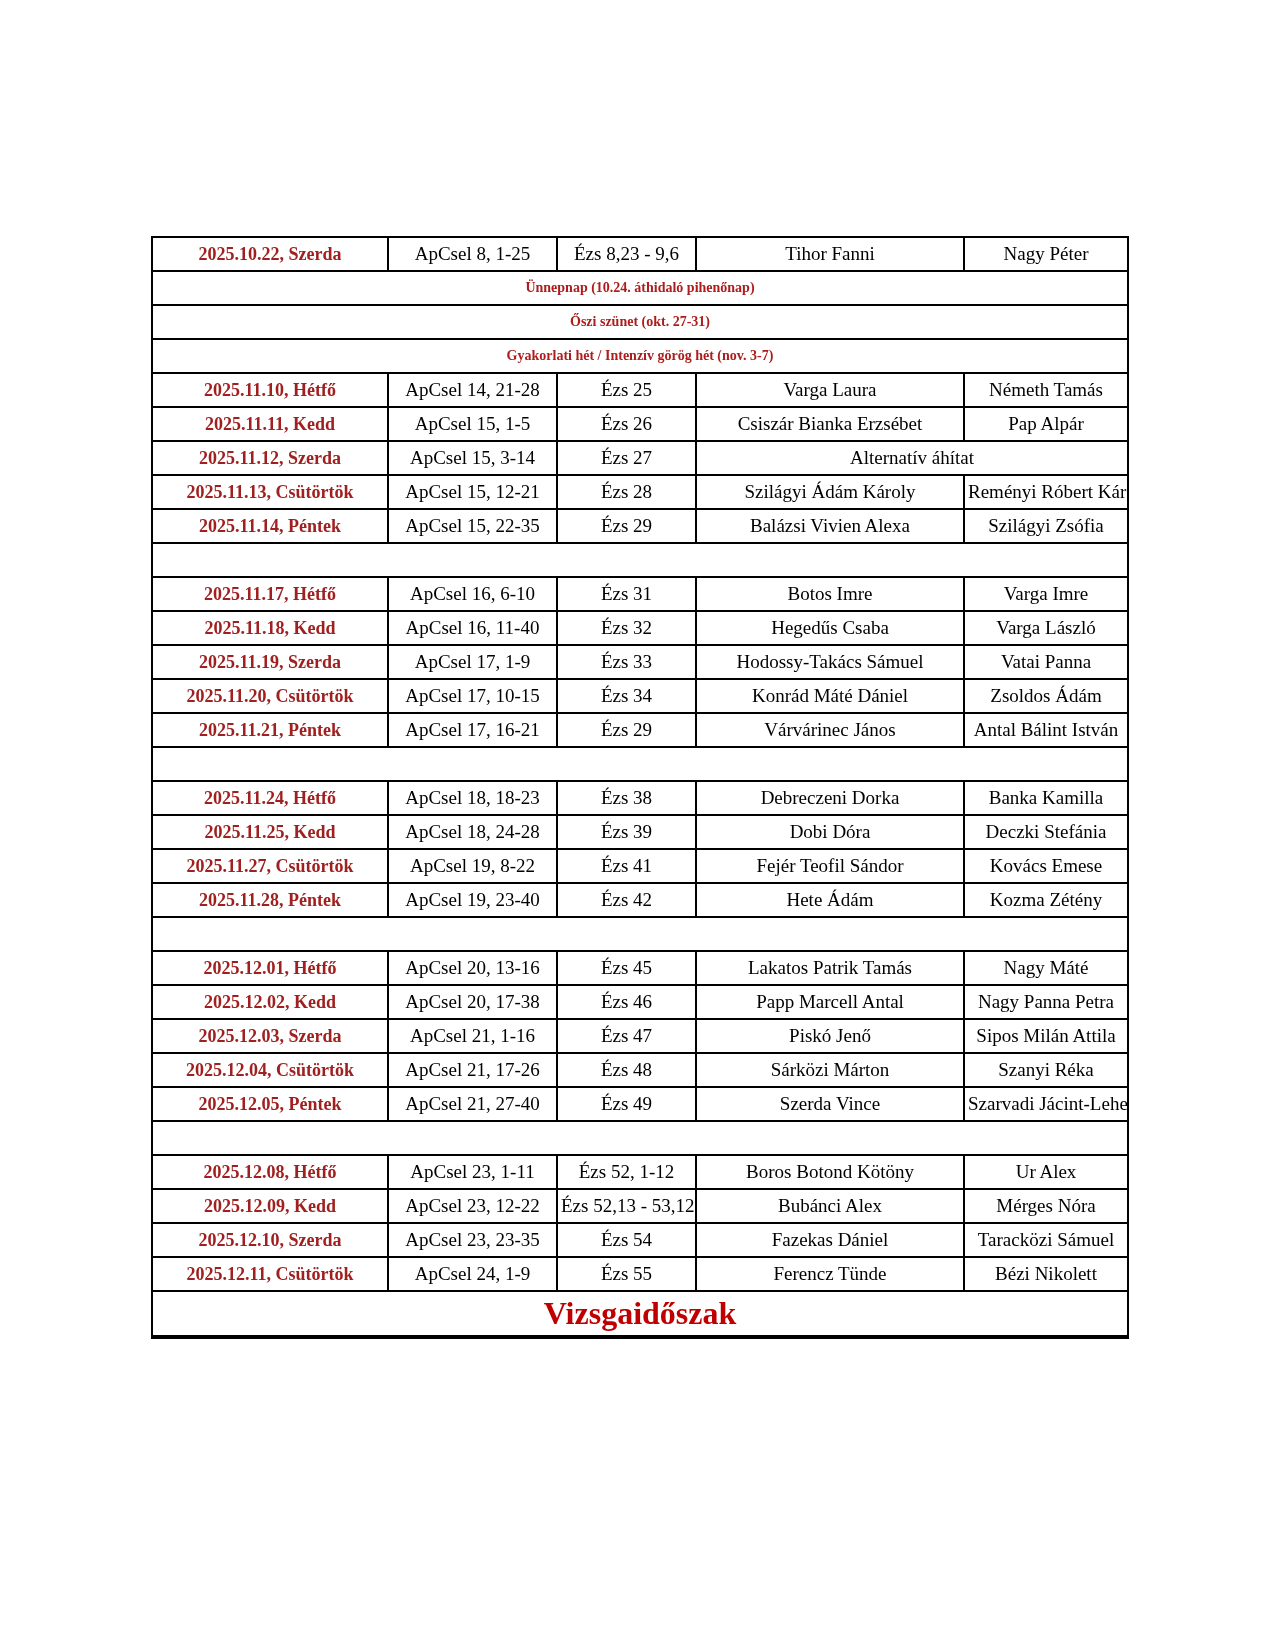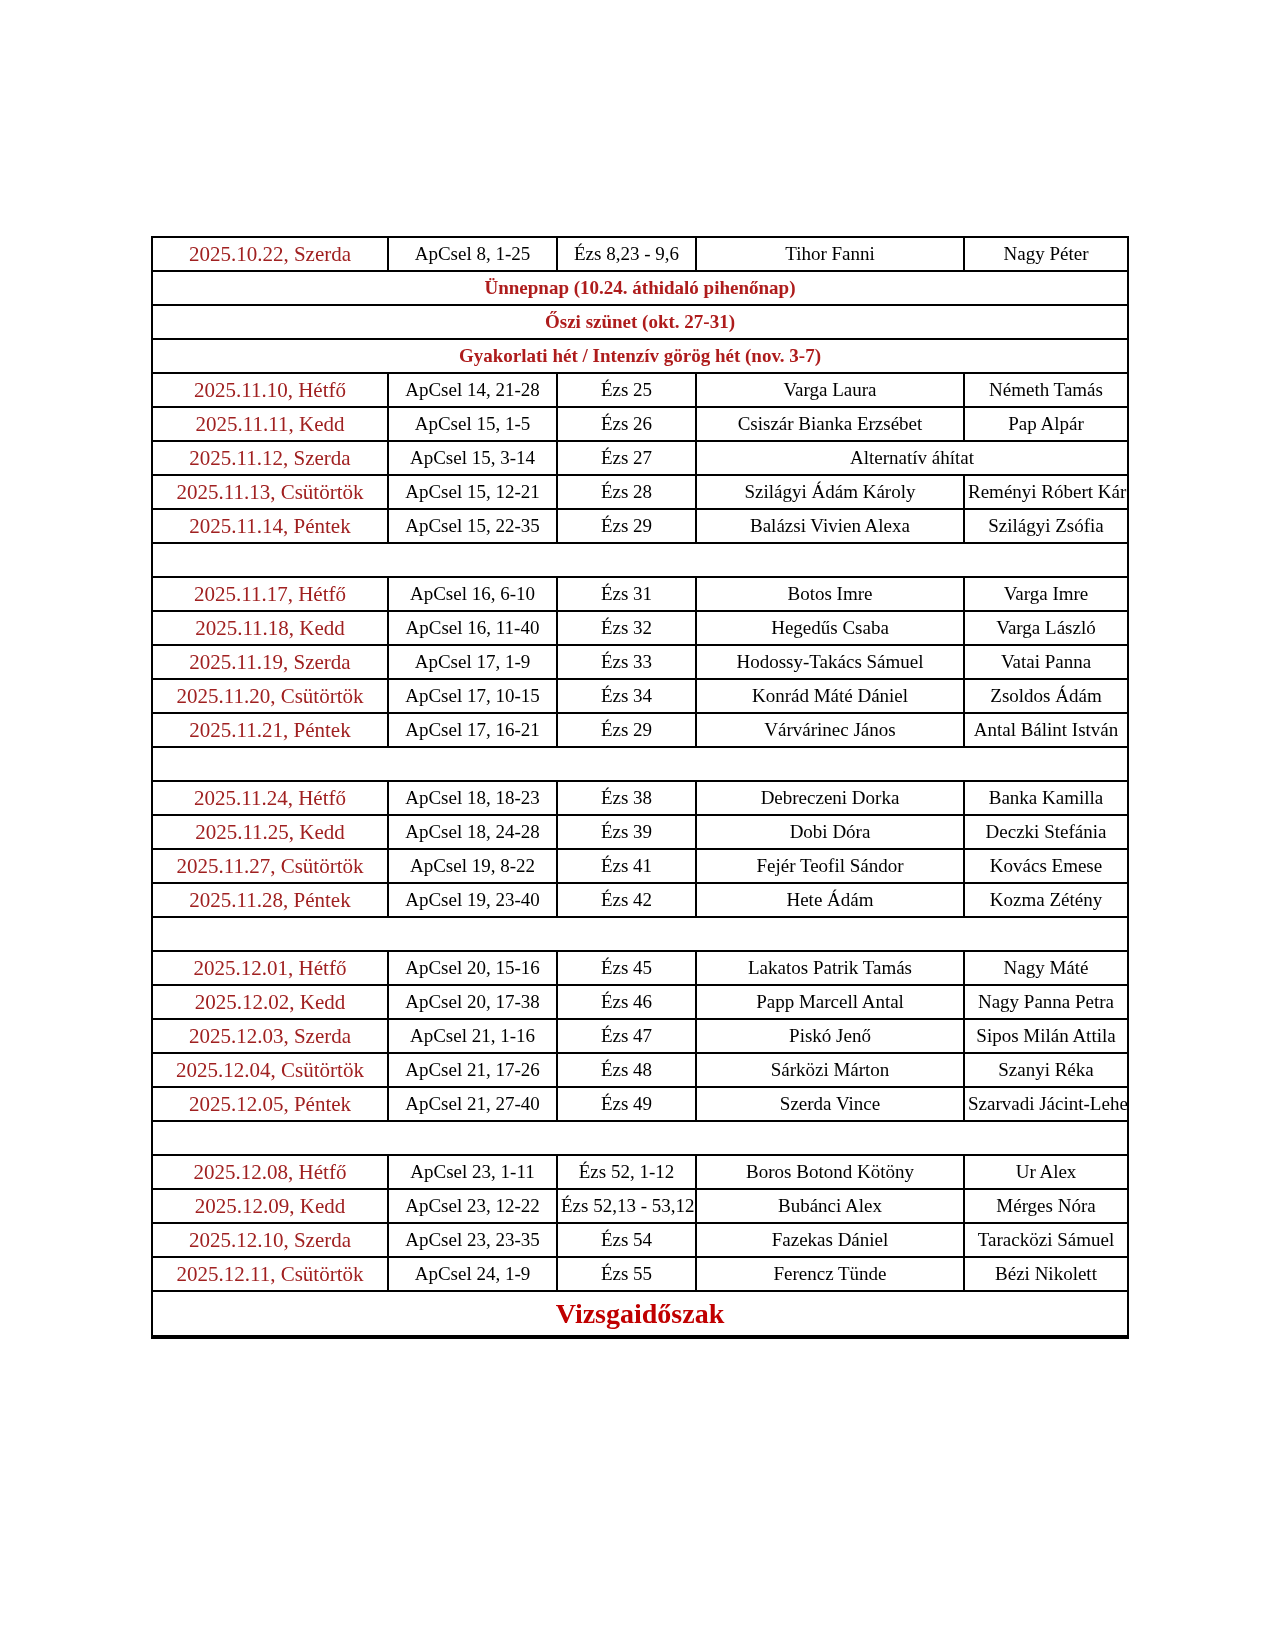--- a/index.html
+++ b/index.html
@@ -26,36 +26,36 @@
     padding: 0 3px;
     text-align: center;
     vertical-align: middle;
     font-size: 19px;
     line-height: 1.05;
     color: #000000;
     white-space: nowrap;
     overflow: hidden;
   }
   .schedule td.date {
-    font-weight: normal;
-    font-size: 21px;
+    font-weight: bold;
+    font-size: 18px;
     color: var(--date-red, #A02020);
   }
   .schedule tr.band td {
     font-weight: bold;
-    font-size: 19px;
+    font-size: 14px;
     color: var(--band-red, #AE1C1C);
   }
   .schedule tr.spacer td {
     height: 34px;
   }
   .schedule tr.exam td {
     height: 46px;
     font-weight: bold;
-    font-size: 28px;
+    font-size: 32px;
     color: var(--exam-red, #C00000);
     border-bottom-width: 4px;
   }
 </style>
 </head>
 <body>
 
 <div class="page">
   <table class="schedule">
     <colgroup>
@@ -183,21 +183,21 @@
           <td>ApCsel 19, 23-40</td>
           <td>Ézs 42</td>
           <td>Hete Ádám</td>
           <td>Kozma Zétény</td>
         </tr>
         <tr class="spacer">
           <td colspan="5"></td>
         </tr>
         <tr class="entry">
           <td class="date">2025.12.01, Hétfő</td>
-          <td>ApCsel 20, 15-16</td>
+          <td>ApCsel 20, 13-16</td>
           <td>Ézs 45</td>
           <td>Lakatos Patrik Tamás</td>
           <td>Nagy Máté</td>
         </tr>
         <tr class="entry">
           <td class="date">2025.12.02, Kedd</td>
           <td>ApCsel 20, 17-38</td>
           <td>Ézs 46</td>
           <td>Papp Marcell Antal</td>
           <td>Nagy Panna Petra</td>

